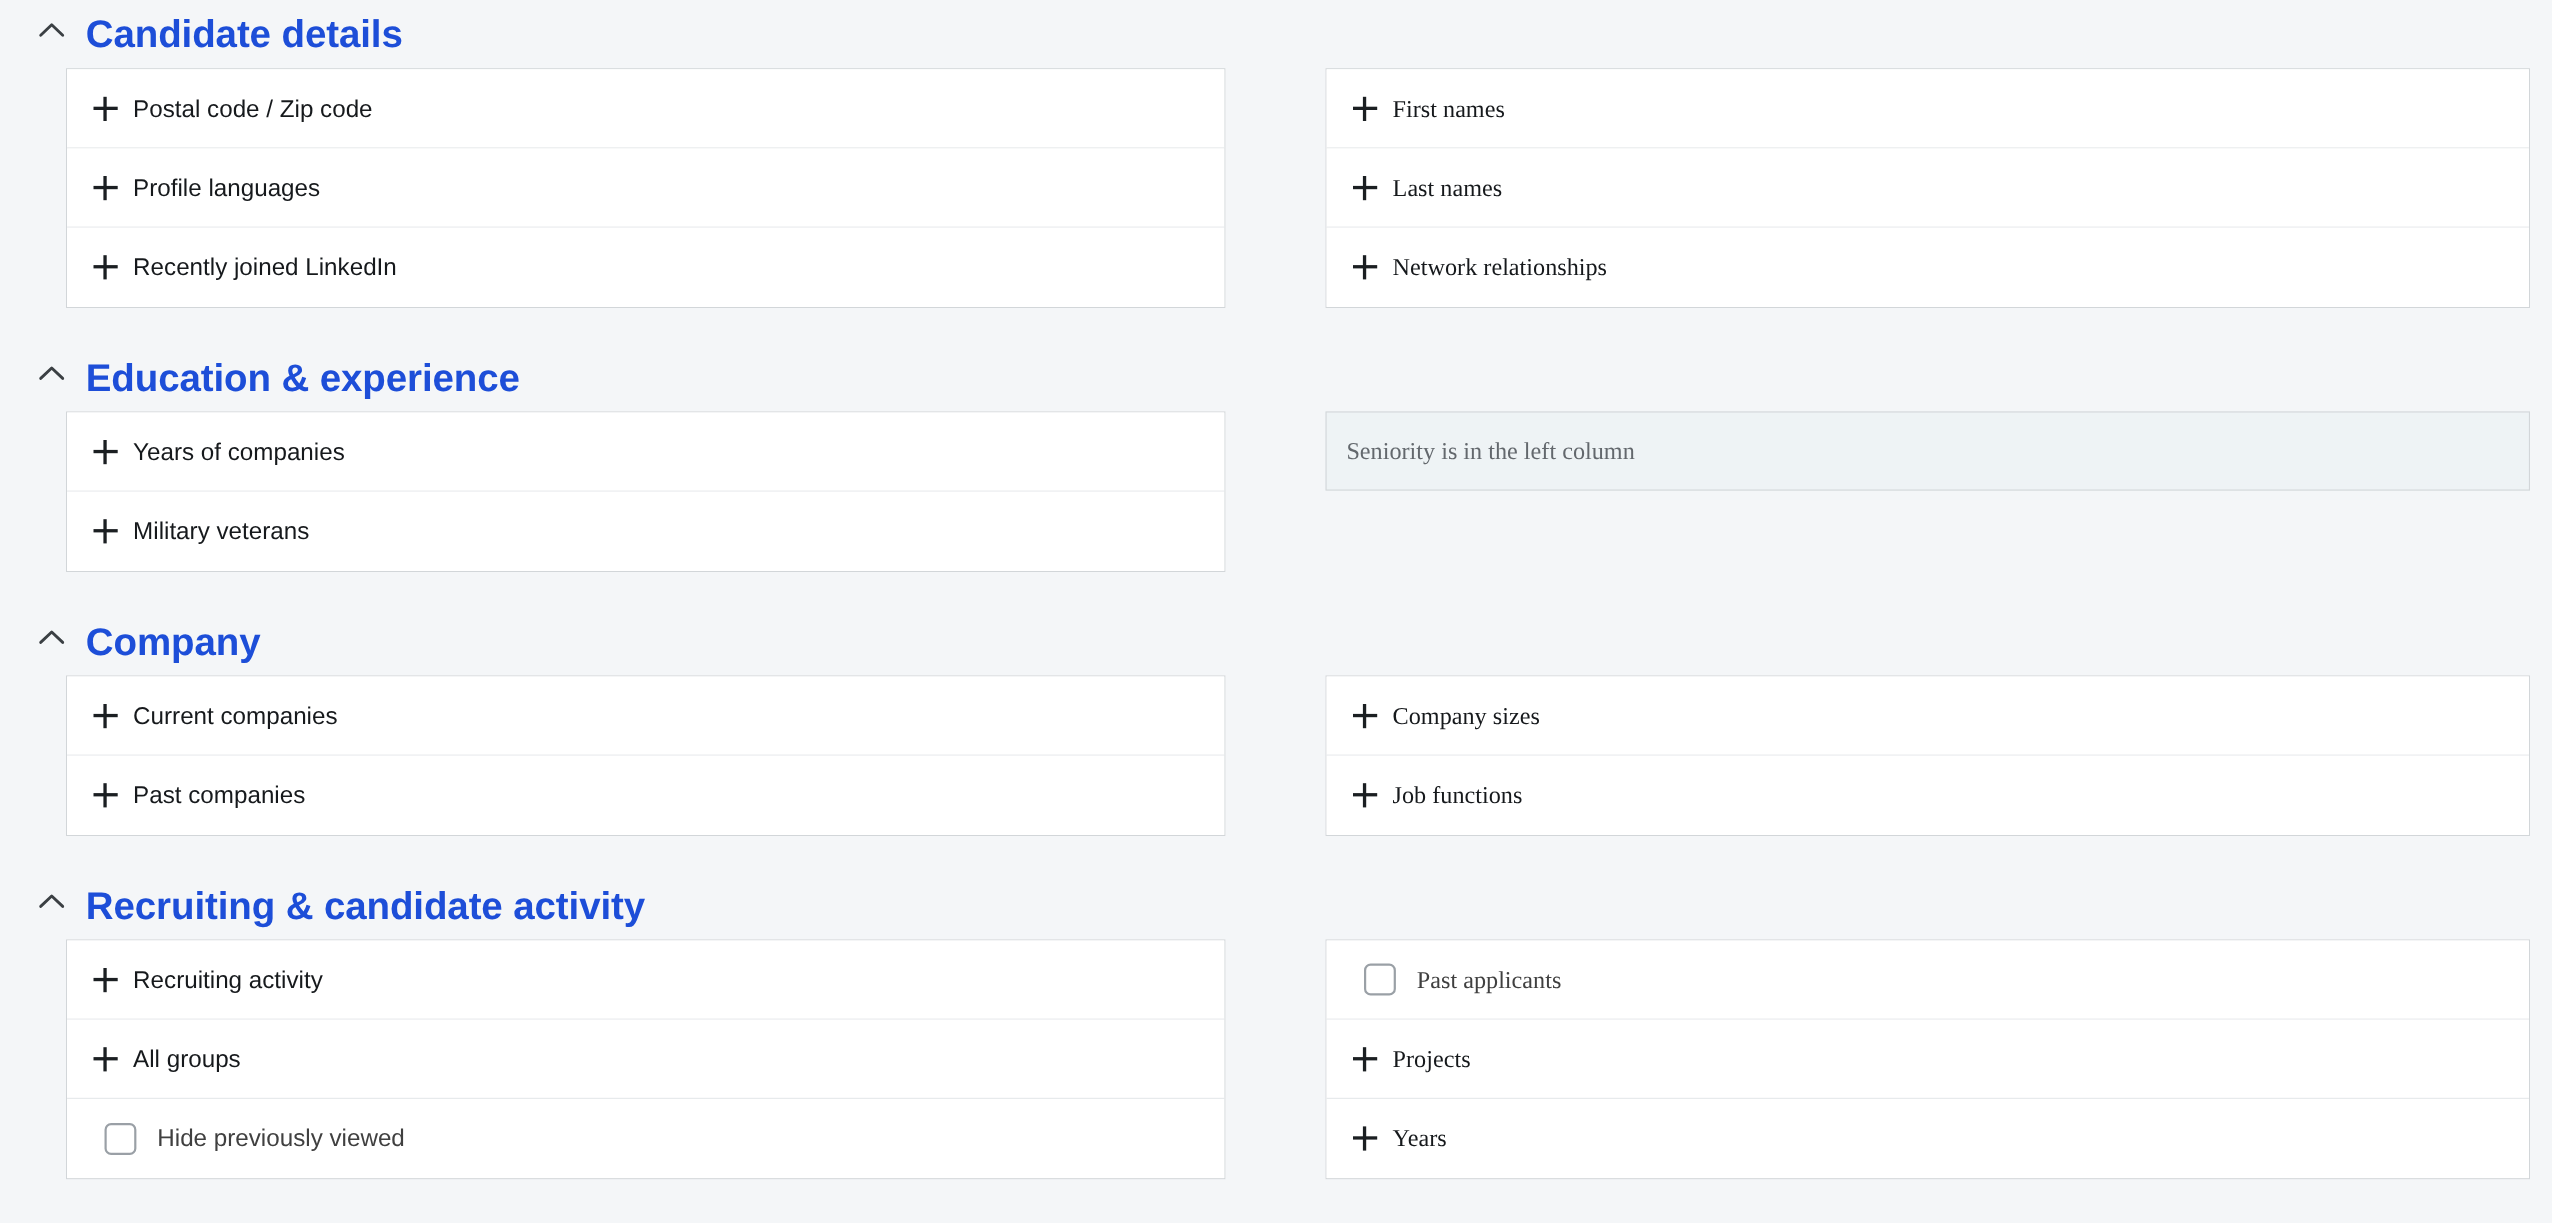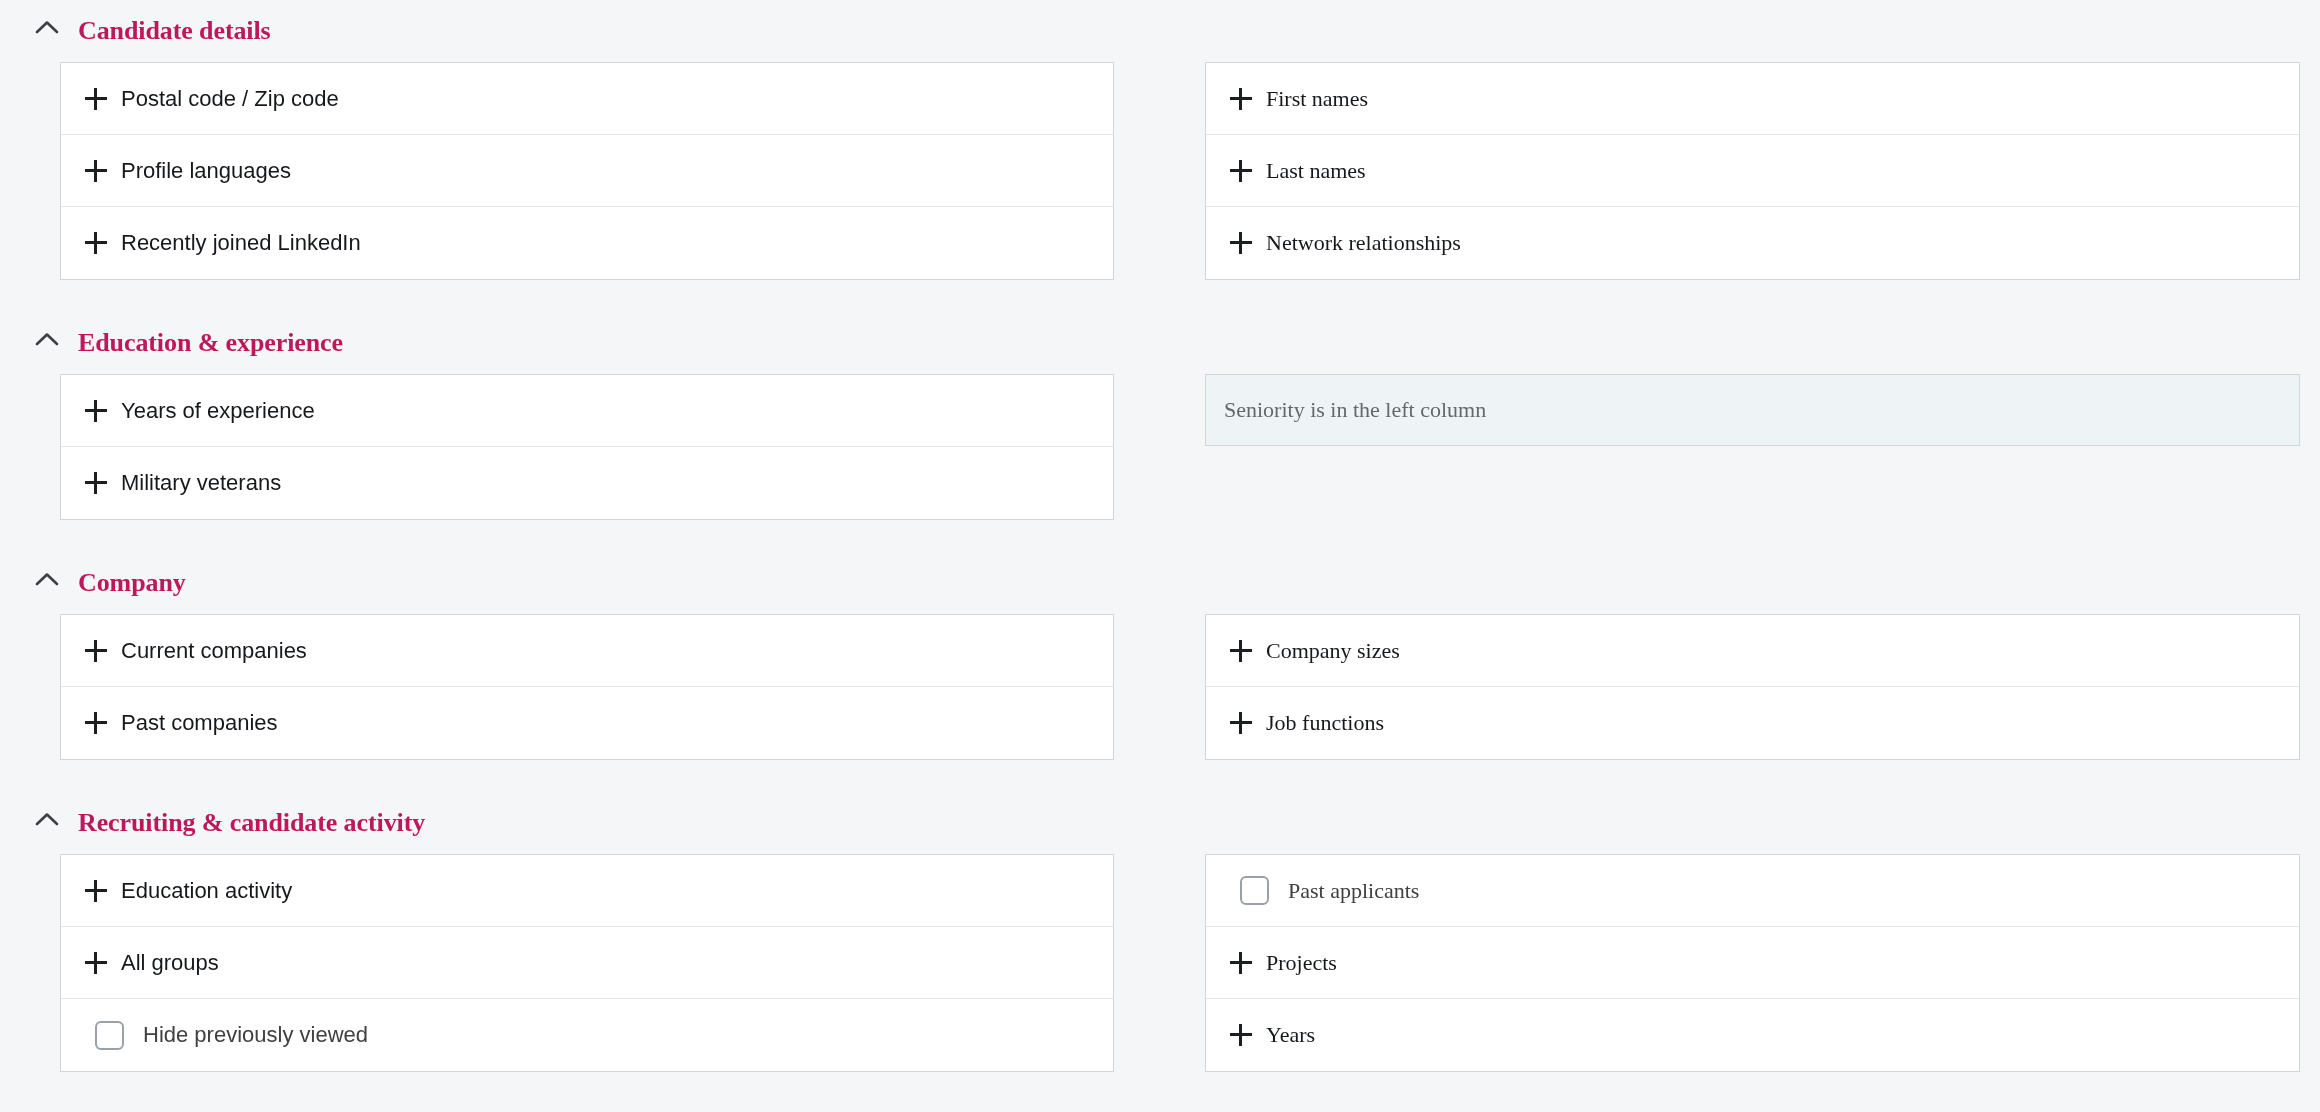--- a/index.html
+++ b/index.html
@@ -37,26 +37,25 @@
   .chev {
     width: 26px;
     height: 26px;
     flex: 0 0 26px;
     position: relative;
     top: -3px;
   }
   .chev svg { display: block; width: 26px; height: 26px; }
 
   .section-title {
-    font-size: 26px;
+    font-size: 35px;
     font-weight: bold;
-    color: #be185d;
+    color: #1d4ed8;
     letter-spacing: -0.1px;
     line-height: 1;
-    font-family: Liberation Serif, serif;
   }
 
   
   .cols {
     display: flex;
     align-items: flex-start;
   }
   .col-left {
     width: 1097px;
     margin-left: 17px;
@@ -193,21 +192,21 @@
             <path d="M3 17 L13 7.5 L23 17" fill="none" stroke="#3b4044" stroke-width="2.6" stroke-linecap="round" stroke-linejoin="round"></path>
           </svg>
         </span>
         <span class="section-title">Education &amp; experience</span>
       </div>
       <div class="cols">
         <div class="col-left">
           <div class="card">
             <div class="row">
               <span class="plus"></span>
-              <span class="row-label">Years of experience</span>
+              <span class="row-label">Years of companies</span>
             </div>
             <div class="row">
               <span class="plus"></span>
               <span class="row-label">Military veterans</span>
             </div>
           </div>
         </div>
         <div class="gutter"></div>
         <div class="col-right">
           <div class="note-box">
@@ -262,21 +261,21 @@
             <path d="M3 17 L13 7.5 L23 17" fill="none" stroke="#3b4044" stroke-width="2.6" stroke-linecap="round" stroke-linejoin="round"></path>
           </svg>
         </span>
         <span class="section-title">Recruiting &amp; candidate activity</span>
       </div>
       <div class="cols">
         <div class="col-left">
           <div class="card">
             <div class="row">
               <span class="plus"></span>
-              <span class="row-label">Education activity</span>
+              <span class="row-label">Recruiting activity</span>
             </div>
             <div class="row">
               <span class="plus"></span>
               <span class="row-label">All groups</span>
             </div>
             <div class="row checkbox-row">
               <span class="cbox"></span>
               <span class="row-label">Hide previously viewed</span>
             </div>
           </div>

